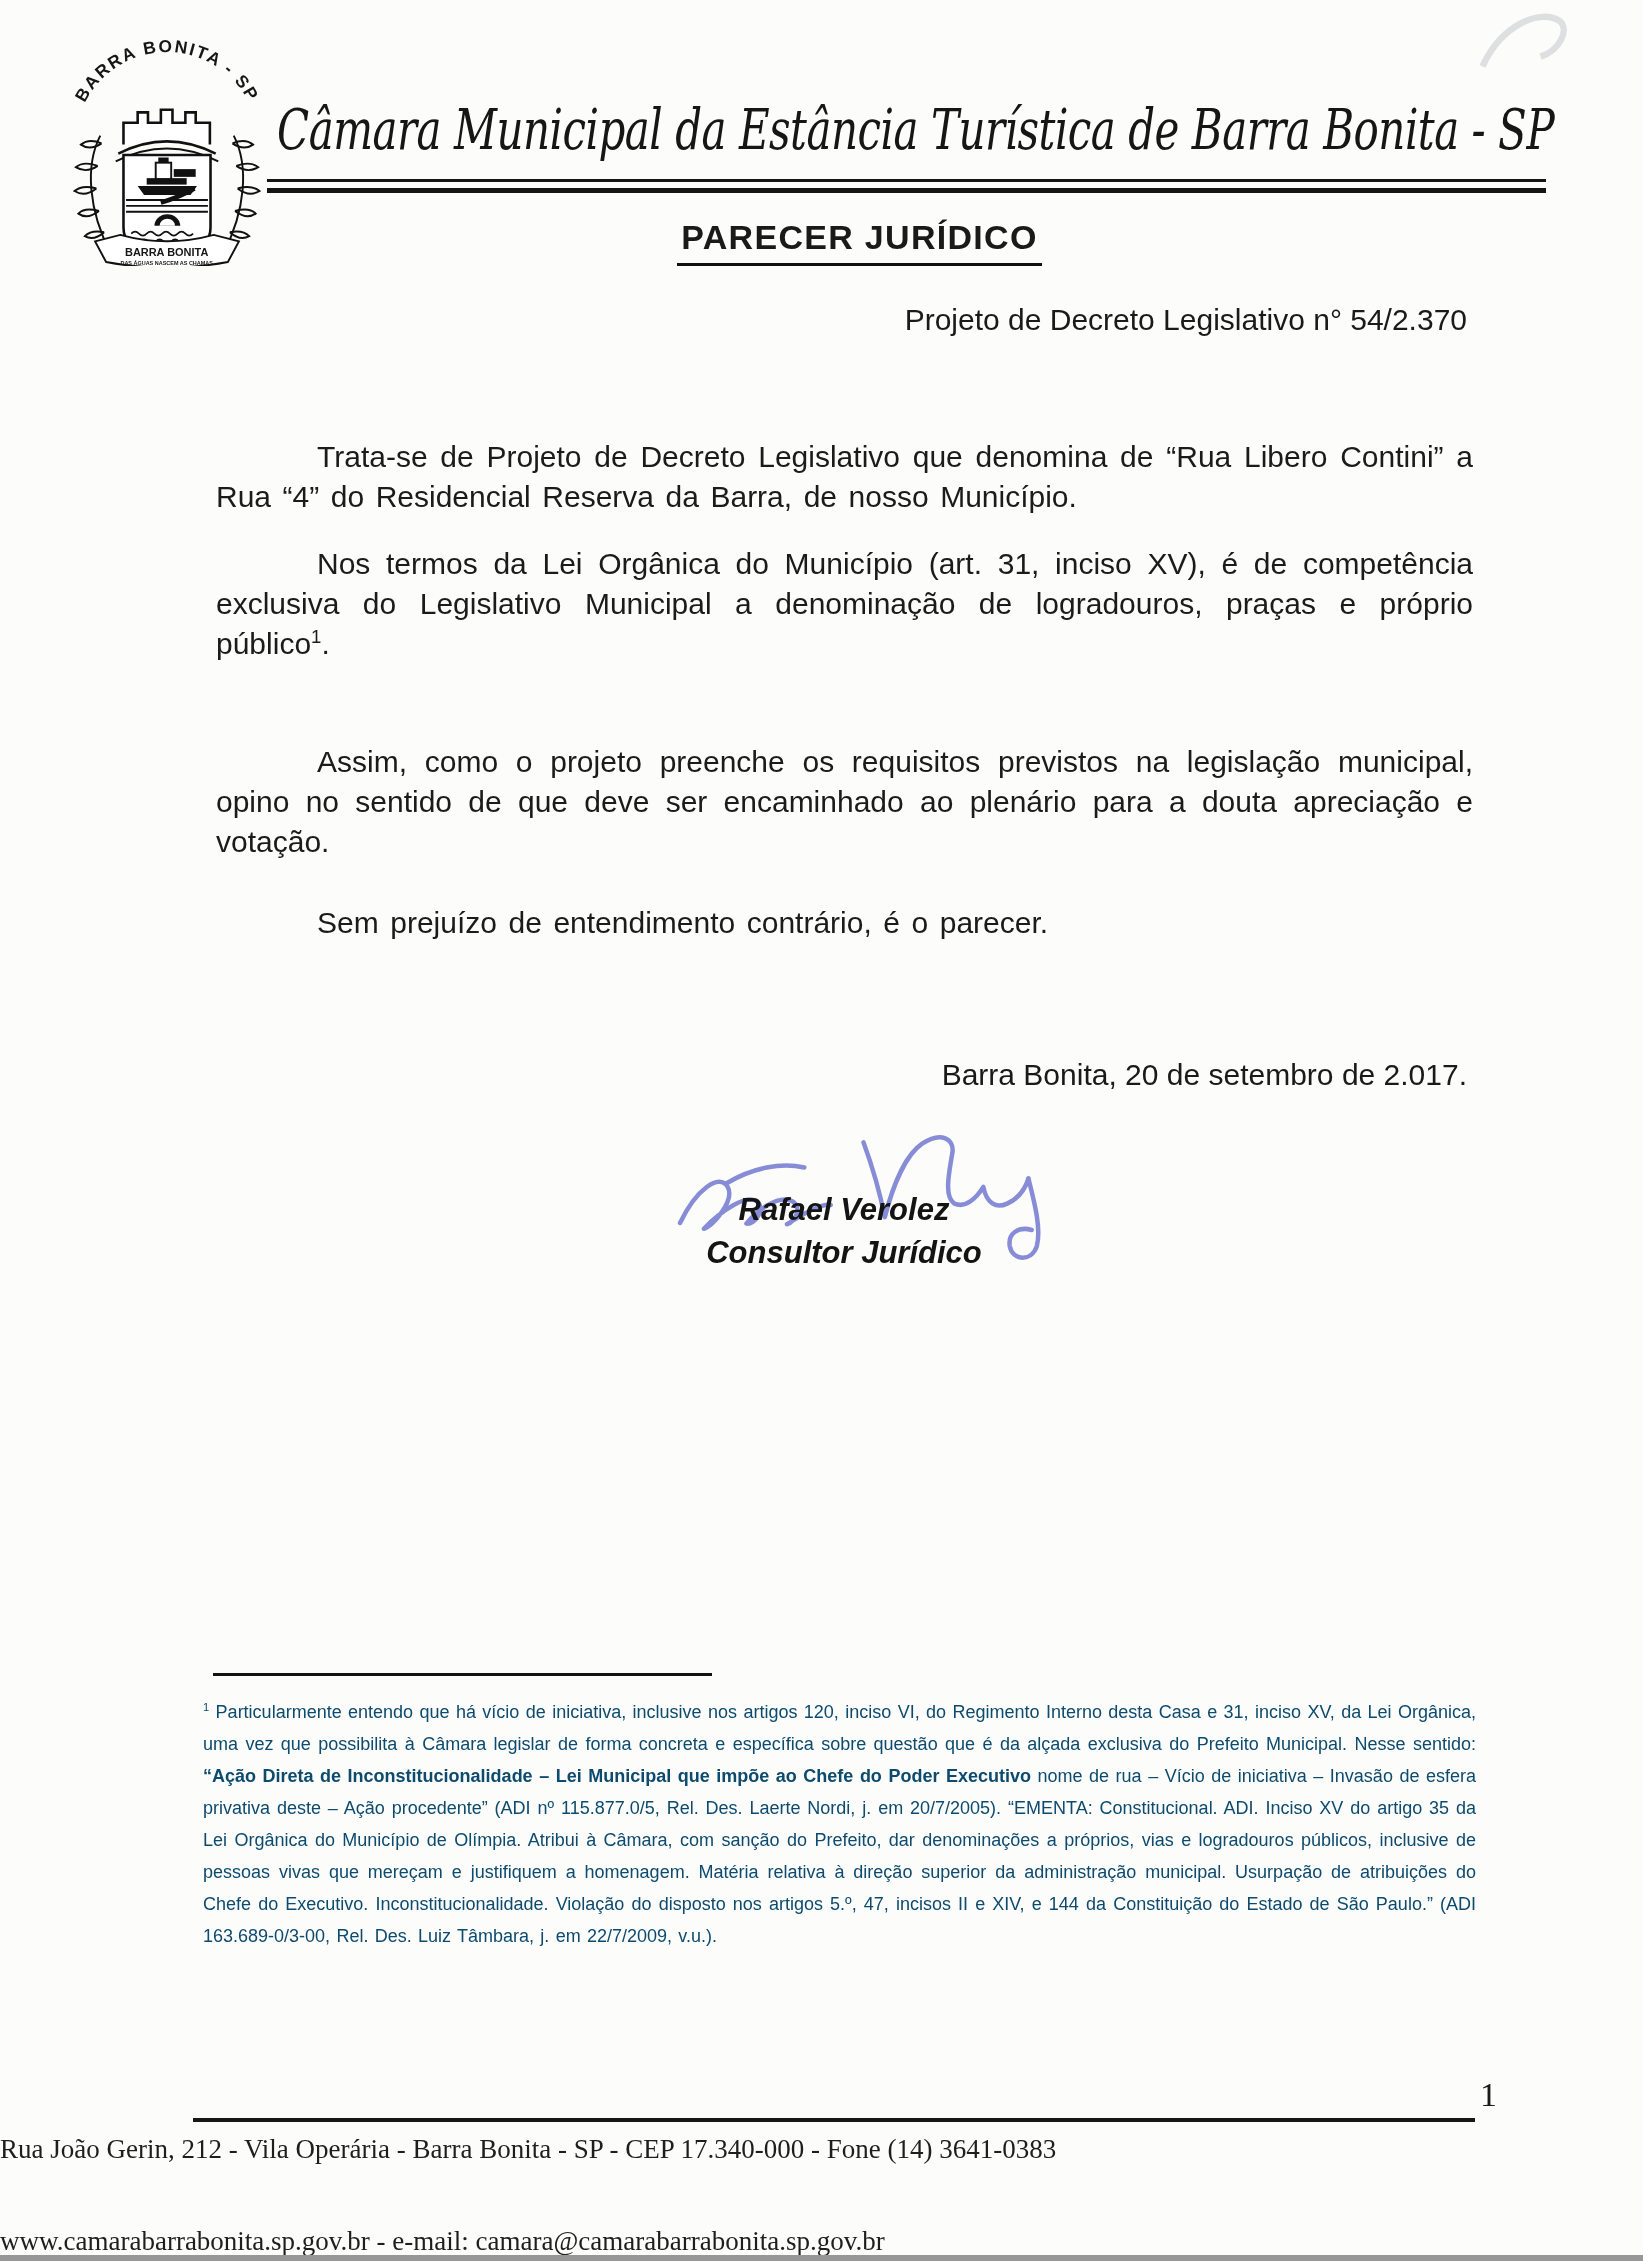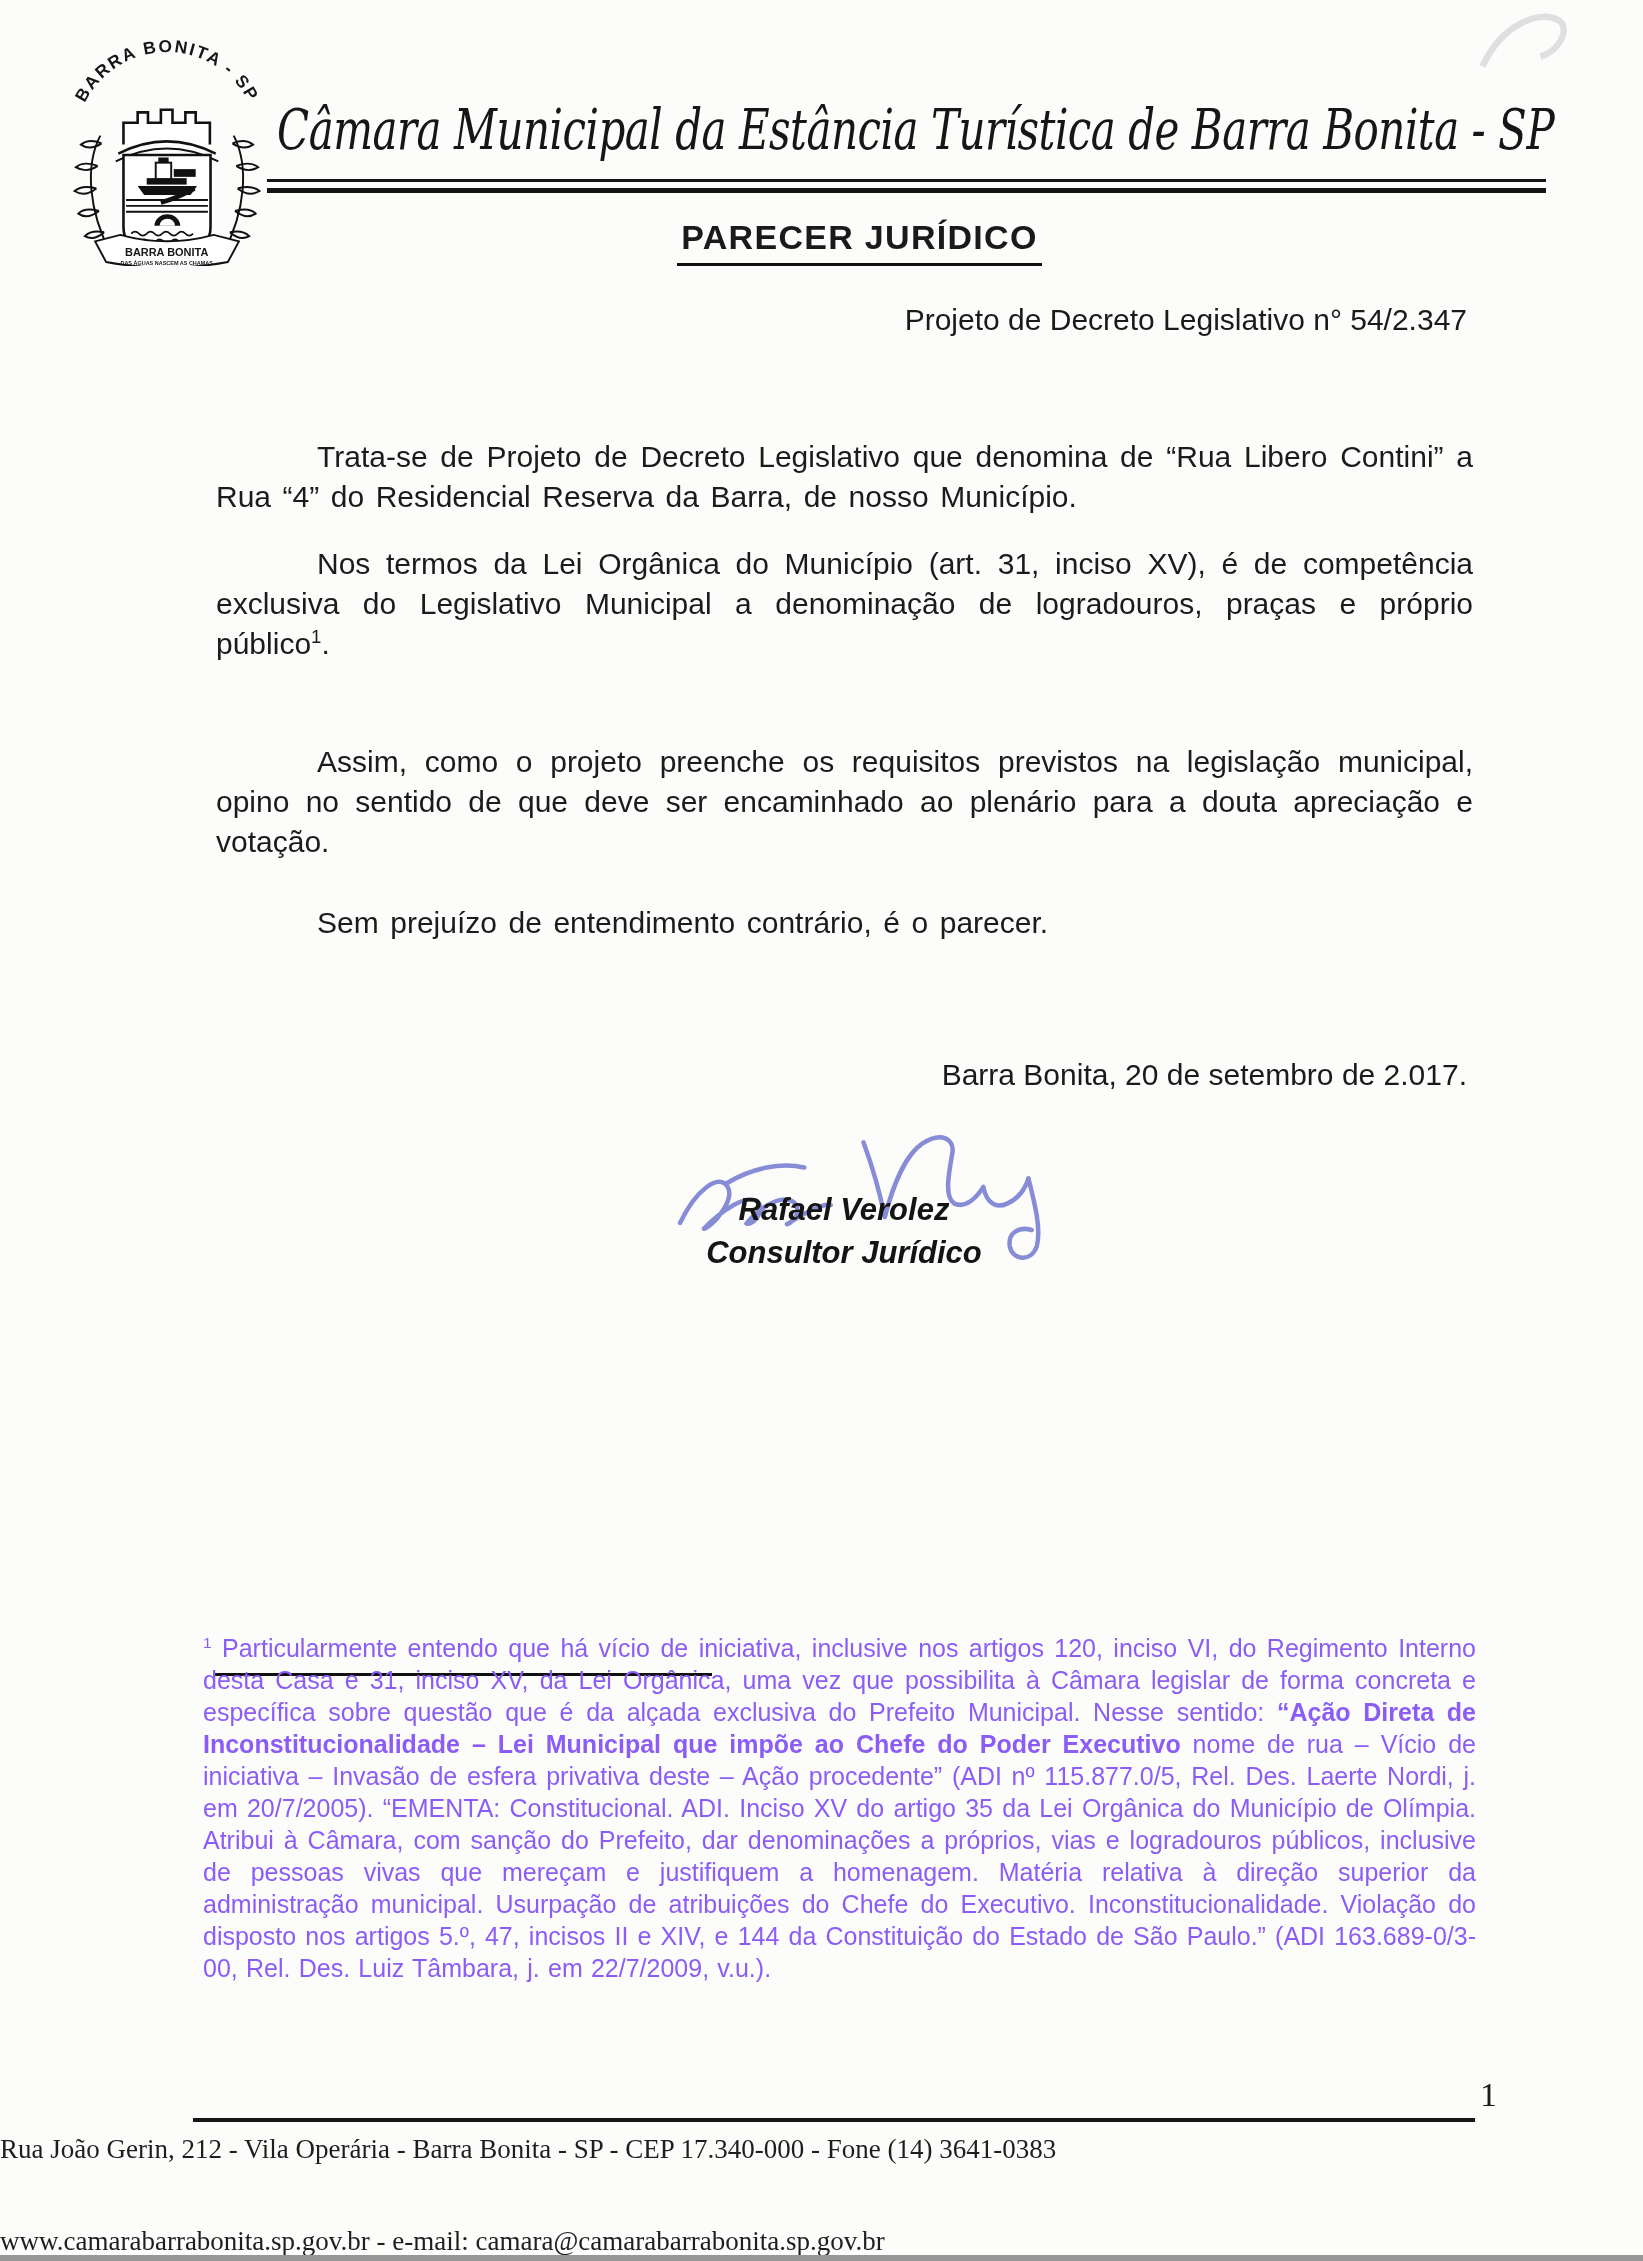--- a/index.html
+++ b/index.html
@@ -24,22 +24,22 @@
   .body-par{position:absolute;left:216px;width:1257px;margin:0;font-size:30px;line-height:40px;
         text-align:justify;text-indent:101px;word-spacing:3.2px;color:#1b1b1b;}
   .p1{top:437px;} .p2{top:544px;} .p3{top:742px;} .p4{top:903px;}
   sup{font-size:62%;line-height:0;vertical-align:super;}
   
   .sig-svg{top:1107px;left:651px;width:438px;height:161px;}
   .name-block{top:1188px;left:567px;width:554px;text-align:center;
         font-weight:700;font-size:31px;line-height:43px;color:#141414;font-style:italic;}
   
   .footnote-rule{top:1673px;left:213px;width:499px;height:3.2px;background:#111;}
-  .footnote{top:1632px;left:203px;width:1273px;font-size:25px;line-height:32px;
-        text-align:justify;word-spacing:1.3px;color:#8b5cf6;}
+  .footnote{top:1696px;left:203px;width:1273px;font-size:18px;line-height:32px;
+        text-align:justify;word-spacing:1.3px;color:#0c4a6e;}
   
   .page-rule{top:2118px;left:193px;width:1282px;height:3.9px;background:#161616;}
   .page-num{top:2076px;left:1480px;font-family:"Liberation Serif",serif;font-size:34px;}
   .footer-line{left:0;right:0;text-align:left;font-family:"Liberation Serif",serif;
         font-size:27px;color:#1e1e1e;}
   .f1{top:2134px;} .f2{top:2179px;margin-top:47px;}
   .scan-bottom{bottom:0;left:0;width:100%;height:5.8px;background:#979797;}
   .scan-clip{top:5.2px;left:1463px;width:110px;height:71px;opacity:.45;}
 </style>
 </head>
@@ -97,21 +97,21 @@
     <text x="167" y="349" text-anchor="middle" font-size="8.5" font-weight="bold" font-family="Liberation Sans, sans-serif" fill="#161616">DAS ÁGUAS NASCEM AS CHAMAS</text>
   </svg>
 
   <div class="abs masthead-title">Câmara Municipal da Estância Turística de Barra Bonita - SP</div>
   <div class="abs masthead-rule"></div>
 
   <div class="abs doc-title-wrap">
     <span class="doc-title">PARECER JURÍDICO</span>
   </div>
 
-  <div class="abs subject">Projeto de Decreto Legislativo n° 54/2.347</div>
+  <div class="abs subject">Projeto de Decreto Legislativo n° 54/2.370</div>
 
   <p class="body-par p1"><span>Trata-se de Projeto de Decreto Legislativo que denomina de “Rua Libero Contini” a Rua “4” do Residencial Reserva da Barra, de nosso Município.</span></p>
   <p class="body-par p2"><span>Nos termos da Lei Orgânica do Município (art. 31, inciso XV), é de competência exclusiva do Legislativo Municipal a denominação de logradouros, praças e próprio público</span><sup>1</sup><span>.</span></p>
   <p class="body-par p3"><span>Assim, como o projeto preenche os requisitos previstos na legislação municipal, opino no sentido de que deve ser encaminhado ao plenário para a douta apreciação e votação.</span></p>
   <p class="body-par p4"><span>Sem prejuízo de entendimento contrário, é o parecer.</span></p>
 
   <div class="abs dateline">Barra Bonita, 20 de setembro de 2.017.</div>
 
   <svg class="abs sig-svg" viewBox="0 0 680 250">
     <g fill="none" stroke="#7b80d2" stroke-width="7" stroke-linecap="round" stroke-linejoin="round" opacity="0.9">

